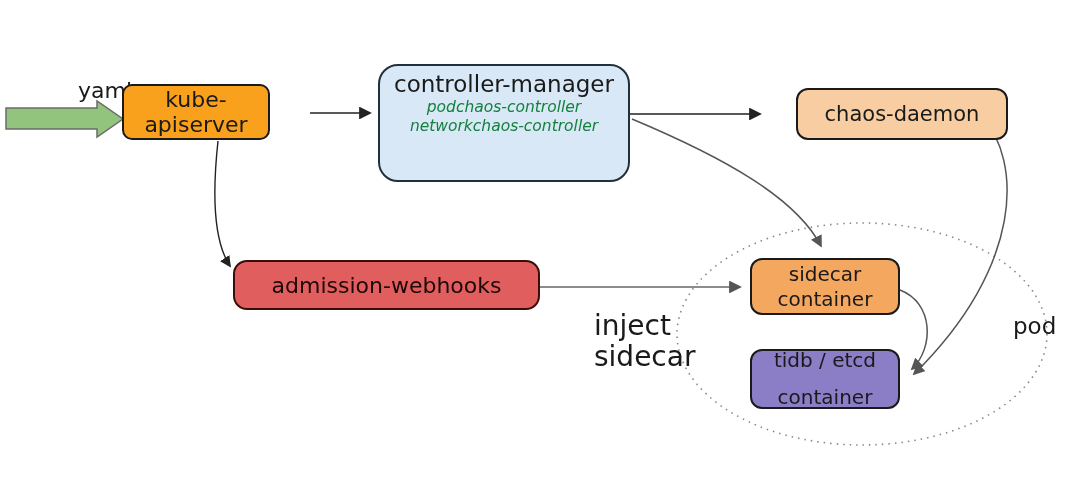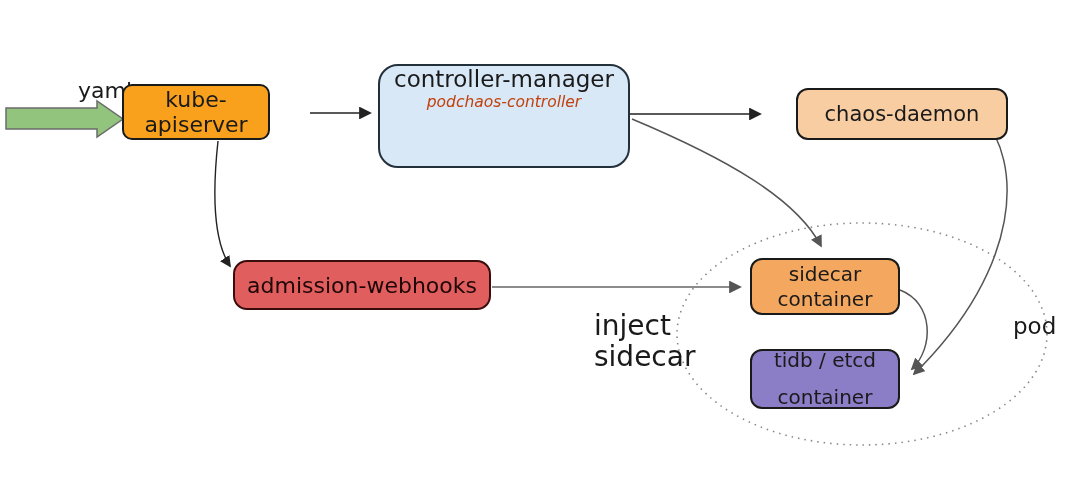--- a/index.html
+++ b/index.html
@@ -13,25 +13,25 @@
   }
   .arrow-layer{position:absolute;left:0;top:0;width:1080px;height:498px;}
   .node{
     position:absolute;
     box-sizing:border-box;
     display:flex;align-items:center;justify-content:center;
     border:2px solid #1a1a1a;
     text-align:center;
   }
   .node-kube{left:122px;top:84px;width:148px;height:56px;border-radius:10px;font-size:22px;}
-  .node-cm{left:378px;top:64px;width:252px;height:104px;border-radius:20px;flex-direction:column;justify-content:flex-start;border-color:#22303b;}
+  .node-cm{left:378px;top:64px;width:252px;height:118px;border-radius:20px;flex-direction:column;justify-content:flex-start;padding-top:5px;border-color:#22303b;}
   .cm-title{font-size:23px;line-height:27px;}
   .cm-sub{font-size:15.5px;line-height:18.5px;font-style:italic;}
   .node-daemon{left:768px;top:88px;width:212px;height:52px;border-radius:12px;font-size:21px;margin-left:28px;}
-  .node-admission{left:233px;top:260px;width:258px;height:50px;border-radius:14px;font-size:22px;border-color:#3a0d0d;color:#1f0707;}
+  .node-admission{left:233px;top:260px;width:307px;height:50px;border-radius:14px;font-size:22px;border-color:#3a0d0d;color:#1f0707;}
   .node-sidecar{left:750px;top:258px;width:150px;height:57px;border-radius:12px;font-size:20px;line-height:25px;flex-direction:column;}
   .node-tidb{left:750px;top:349px;width:150px;height:60px;border-radius:12px;font-size:20px;line-height:25px;flex-direction:column;}
   .free-label{position:absolute;white-space:nowrap;margin-left:36px;}
   .lbl-yaml{left:38px;top:78px;width:62px;text-align:center;font-size:22px;}
   .lbl-inject{left:558px;top:310px;font-size:28px;line-height:31px;}
   .lbl-pod{left:977px;top:313px;font-size:23px;}
 </style>
 </head>
 <body>
 
@@ -74,22 +74,23 @@
   </div>
 
   <div class="free-label lbl-pod">pod</div>
 
   <div class="node node-kube" style="background-color: rgb(249, 161, 28);">
     <span>kube-apiserver</span>
   </div>
 
   <div class="node node-cm" style="background-color: rgb(216, 232, 246);">
     <div class="cm-title">controller-manager</div>
-    <div class="cm-sub" style="color: #c2410c;">
+    <div class="cm-sub" style="color: #15803d;">
       <div>podchaos-controller</div>
+      <div>networkchaos-controller</div>
     </div>
   </div>
 
   <div class="node node-daemon" style="background-color: rgb(248, 205, 162);">
     <span>chaos-daemon</span>
   </div>
 
   <div class="node node-admission" style="background-color: rgb(224, 95, 94);">
     <span>admission-webhooks</span>
   </div>

